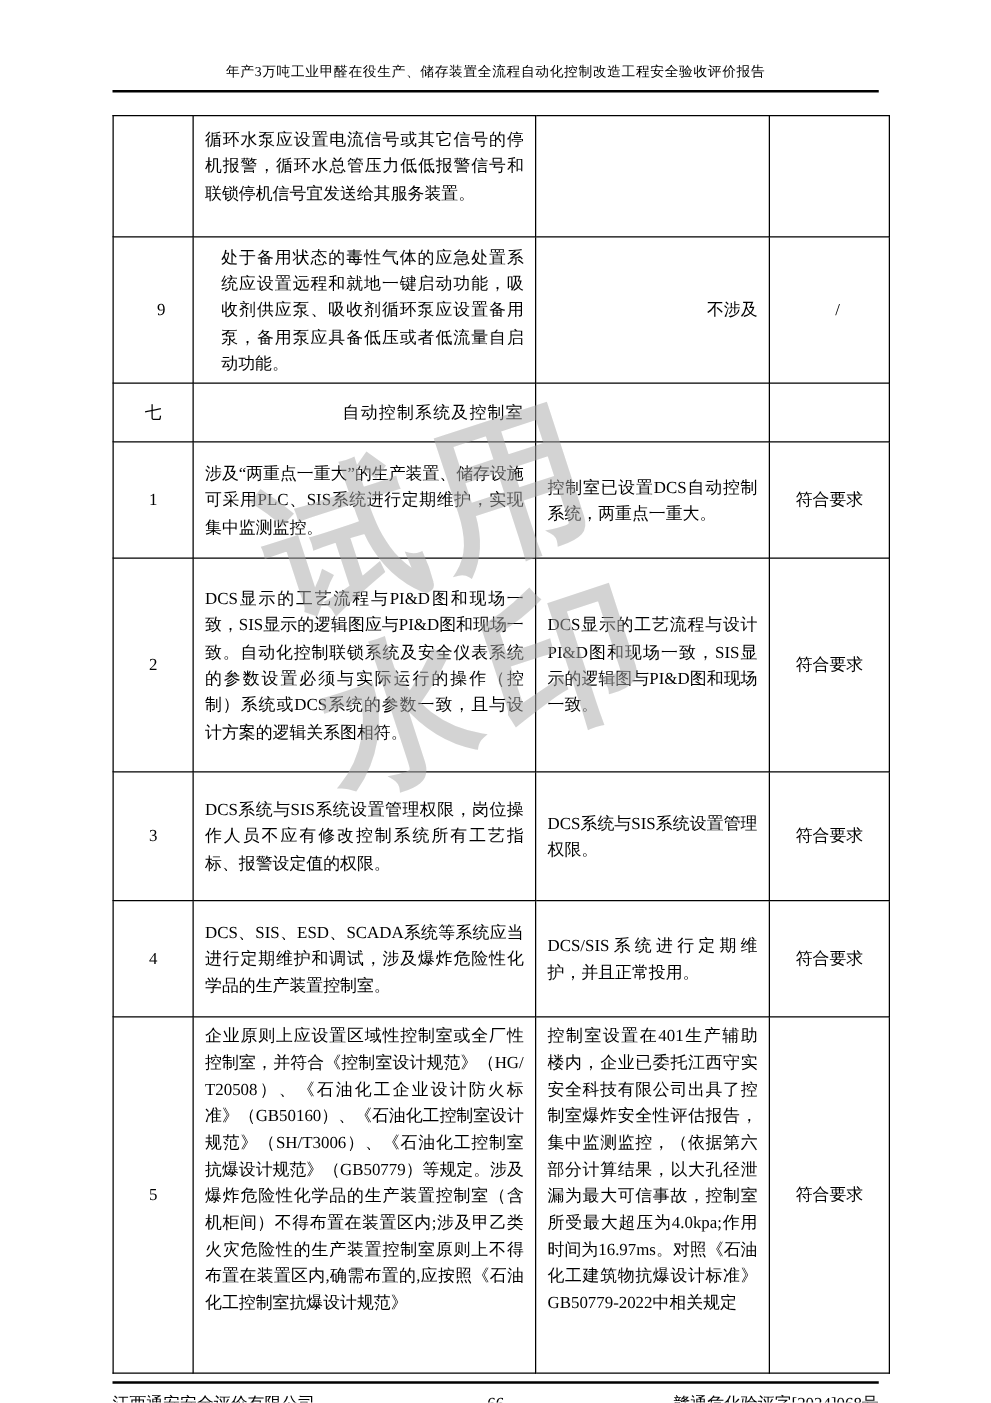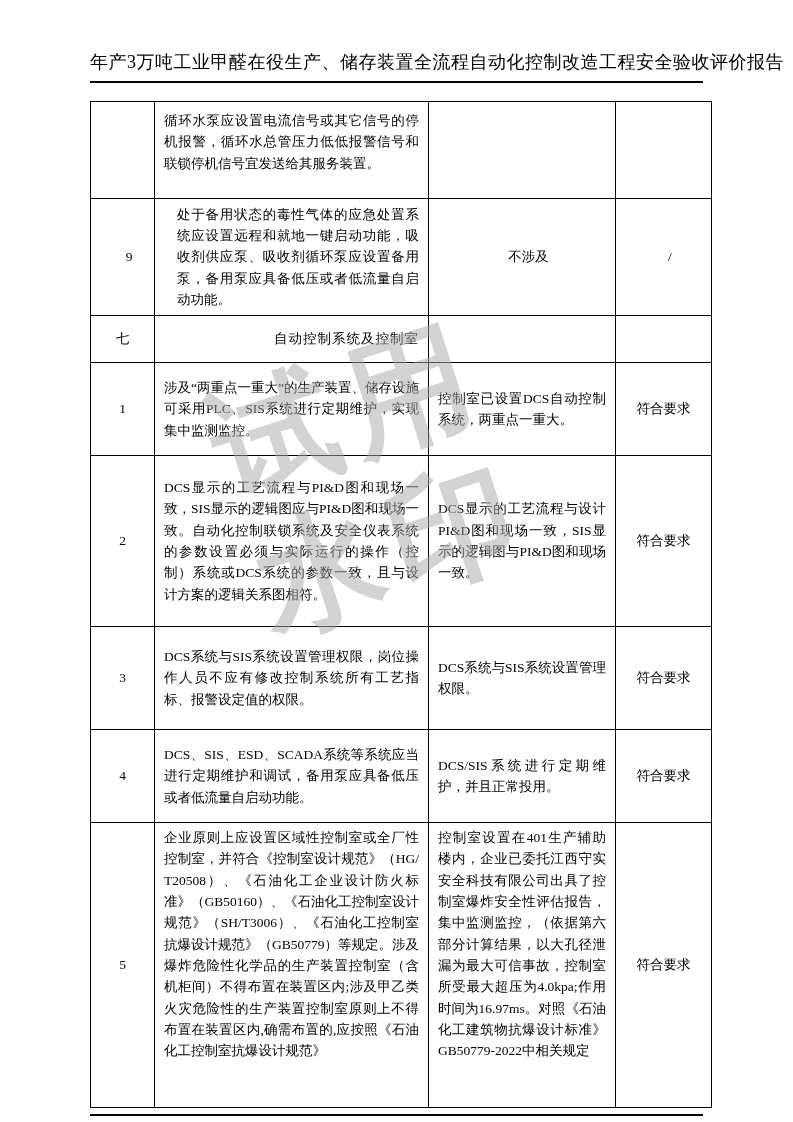--- a/index.html
+++ b/index.html
@@ -20,21 +20,21 @@
     width: 613px;
     margin: 0 auto;
     padding-top: 50px;
   }
   
   .header {
     padding-bottom: 7px;
     border-bottom: 2px solid #000;
   }
   .header-title {
-    font-size: 18px;
+    font-size: 11px;
     text-align: center;
     letter-spacing: 0.5px;
     white-space: nowrap;
   }
   
   .watermark {
     position: absolute;
     top: 330px;
     left: 140px;
     width: 310px;
@@ -115,21 +115,21 @@
     <tbody>
       <tr class="h-r0">
         <td class="col-num"></td>
         <td class="col-req">循环水泵应设置电流信号或其它信号的停机报警，循环水总管压力低低报警信号和联锁停机信号宜发送给其服务装置。</td>
         <td class="col-find"></td>
         <td class="col-conc"></td>
       </tr>
       <tr class="h-r9">
         <td class="col-num">9</td>
         <td class="col-req">处于备用状态的毒性气体的应急处置系统应设置远程和就地一键启动功能，吸收剂供应泵、吸收剂循环泵应设置备用泵，备用泵应具备低压或者低流量自启动功能。</td>
-        <td class="col-find" style="text-align:center;margin-top:32px;">不涉及</td>
+        <td class="col-find" style="text-align:right;margin-top:32px;">不涉及</td>
         <td class="col-conc">/</td>
       </tr>
       <tr class="h-sec">
         <td class="col-num">七</td>
         <td class="col-req section-title">自动控制系统及控制室</td>
         <td class="col-find"></td>
         <td class="col-conc"></td>
       </tr>
       <tr class="h-r1">
         <td class="col-num">1</td>
@@ -144,21 +144,21 @@
         <td class="col-conc">符合要求</td>
       </tr>
       <tr class="h-r3">
         <td class="col-num">3</td>
         <td class="col-req">DCS系统与SIS系统设置管理权限，岗位操作人员不应有修改控制系统所有工艺指标、报警设定值的权限。</td>
         <td class="col-find">DCS系统与SIS系统设置管理权限。</td>
         <td class="col-conc">符合要求</td>
       </tr>
       <tr class="h-r4">
         <td class="col-num">4</td>
-        <td class="col-req">DCS、SIS、ESD、SCADA系统等系统应当进行定期维护和调试，备用泵应具备低压或者低流量自启动功能。</td>
+        <td class="col-req">DCS、SIS、ESD、SCADA系统等系统应当进行定期维护和调试，涉及爆炸危险性化学品的生产装置控制室。</td>
         <td class="col-find">DCS/SIS系统进行定期维护，并且正常投用。</td>
         <td class="col-conc">符合要求</td>
       </tr>
       <tr class="h-r5">
         <td class="col-num">5</td>
         <td class="col-req">企业原则上应设置区域性控制室或全厂性控制室，并符合《控制室设计规范》（HG/T20508）、《石油化工企业设计防火标准》（GB50160）、《石油化工控制室设计规范》（SH/T3006）、《石油化工控制室抗爆设计规范》（GB50779）等规定。涉及爆炸危险性化学品的生产装置控制室（含机柜间）不得布置在装置区内;涉及甲乙类火灾危险性的生产装置控制室原则上不得布置在装置区内,确需布置的,应按照《石油化工控制室抗爆设计规范》</td>
         <td class="col-find">控制室设置在401生产辅助楼内，企业已委托江西守实安全科技有限公司出具了控制室爆炸安全性评估报告，集中监测监控，（依据第六部分计算结果，以大孔径泄漏为最大可信事故，控制室所受最大超压为4.0kpa;作用时间为16.97ms。对照《石油化工建筑物抗爆设计标准》GB50779-2022中相关规定</td>
         <td class="col-conc">符合要求</td>
       </tr>
     </tbody>

